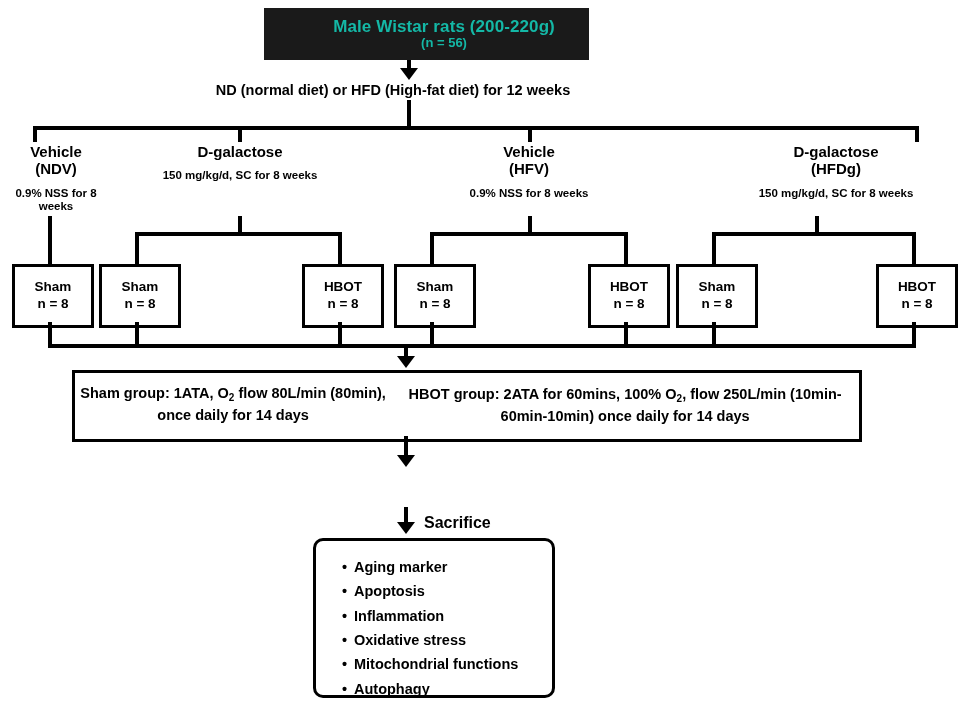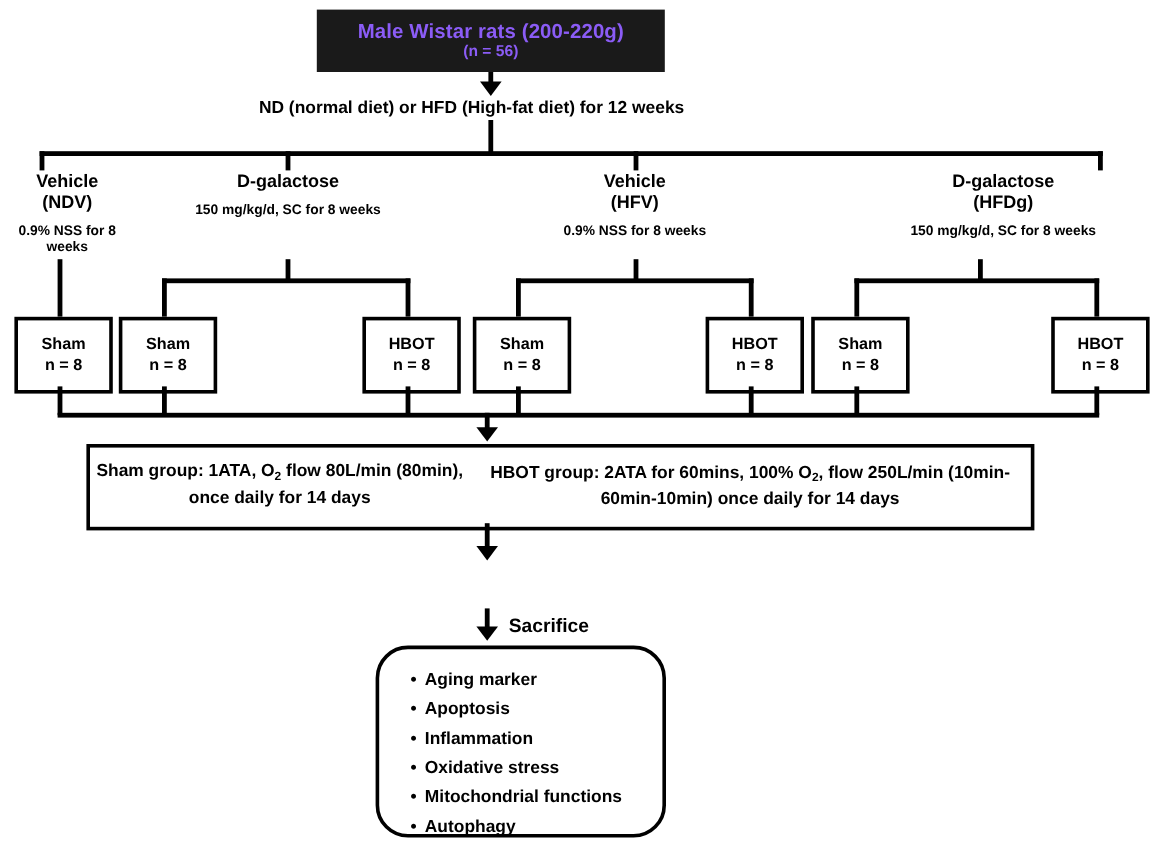--- a/index.html
+++ b/index.html
@@ -17,27 +17,28 @@
     height: 710px;
     overflow: hidden;
     background: #ffffff;
   }
   .abs { position: absolute; }
 
   
   .title-box {
     left: 264px; top: 8px; width: 290px; height: 52px;
     background: #1a1a1a;
-    color: #8b5cf6;
+    color: #14b8a6;
     display: flex;
     flex-direction: column;
     align-items: center;
     justify-content: center;
     text-align: center;
     line-height: 1.12;
+    padding-left: 35px;
   }
   .title-box .l1 { font-size: 17px; font-weight: bold; letter-spacing: .1px; }
   .title-box .l2 { font-size: 13px; font-weight: bold; }
 
   
   .vline { background: #000000; width: 4px; }
   .hline { background: #000000; height: 4px; }
 
   
   .arrow-down {
@@ -110,21 +111,21 @@
   .sacrifice {
     left: 424px; top: 514px;
     font-size: 16px;
     font-weight: bold;
   }
 
   
   .outcomes {
     left: 313px; top: 538px; width: 242px; height: 160px;
     border: 3px solid #000000;
-    border-radius: 27px;
+    border-radius: 10px;
     background: #ffffff;
     padding: 14px 0 0 0;
     box-sizing: border-box;
   }
   .outcomes ul {
     margin: 0;
     padding: 0 0 0 26px;
     list-style: none;
   }
   .outcomes li {

